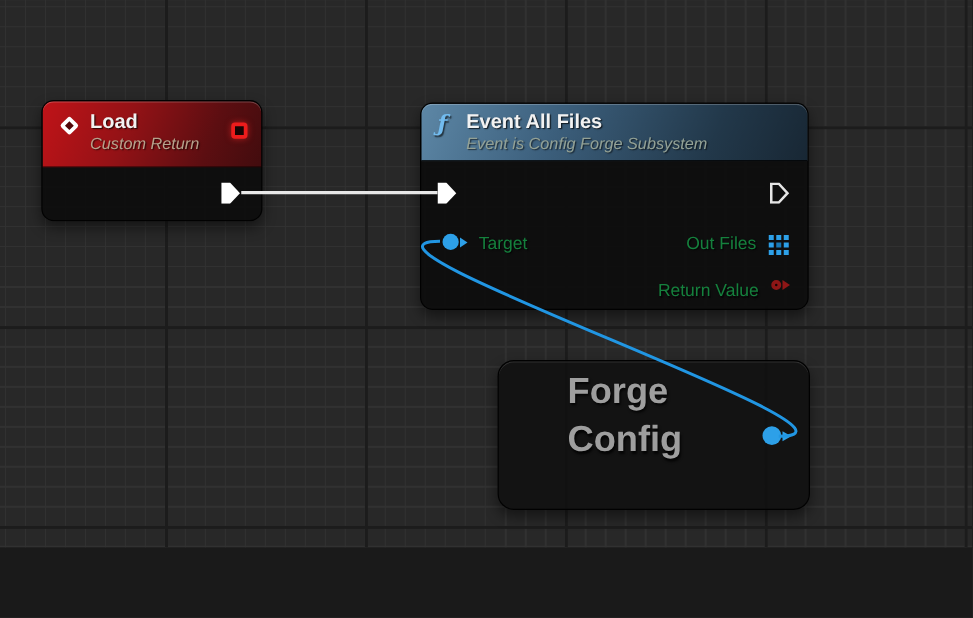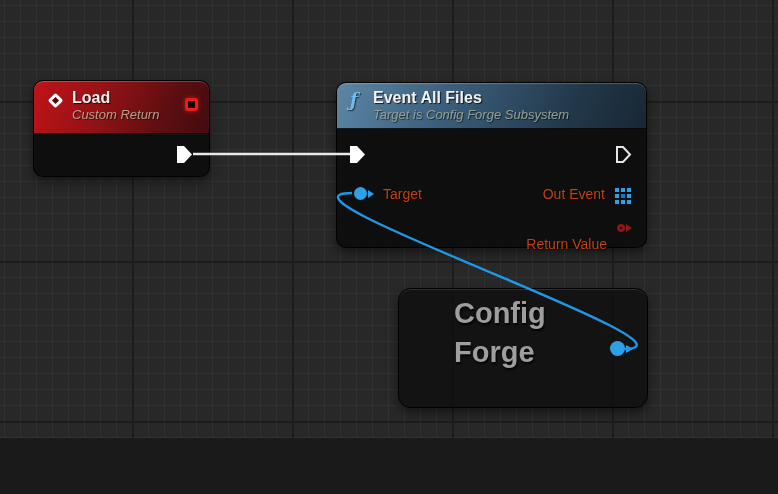--- a/index.html
+++ b/index.html
@@ -61,21 +61,21 @@
   .exec-pin svg{display:block;}
   
   .node-laf{left:336px;top:82px;width:311px;height:166px;}
   .node-laf .node-header{height:46px;padding:6px 0 0 36px;}
   .fn-icon{
     position:absolute;left:13px;top:8px;
     color:#72bbee;font-size:18px;line-height:18px;font-weight:bold;font-style:italic;
     font-family:"DejaVu Serif", serif;
     text-shadow:1px 1px 1px rgba(0,0,0,0.6);
   }
-  .pin-label{position:absolute;color:#c2410c;font-size:14px;line-height:18px;
+  .pin-label{position:absolute;color:#15803d;font-size:14px;line-height:18px;
     text-shadow:1px 1px 1px rgba(0,0,0,0.7);white-space:nowrap;}
   .pin-circle{border-radius:50%;}
   .pin-arrow{width:0;height:0;border-top:4px solid transparent;border-bottom:4px solid transparent;}
   .pin-obj-in{position:absolute;left:17px;top:104px;display:flex;align-items:center;}
   .pin-obj-in .pin-circle{width:13px;height:13px;background:#2da0e8;}
   .pin-obj-in .pin-arrow{border-left:6px solid #2da0e8;margin-left:1px;}
   .array-pin{
     position:absolute;right:15px;top:105px;
     display:grid;grid-template-columns:repeat(3,4px);grid-template-rows:repeat(3,4px);
     gap:2px;
@@ -114,60 +114,60 @@
       <svg width="16" height="17" viewBox="0 0 16 17">
           <polygon points="0,0 7,0 15,8.5 7,17 0,17" fill="#ffffff"></polygon>
         </svg>
     </div>
   </div>
 
   <div class="node node-laf">
     <div class="node-header hdr-blue">
       <span class="fn-icon">ƒ</span>
       <div class="node-title">Event All Files</div>
-      <div class="node-subtitle sub-blue">Target is Config Forge Subsystem</div>
+      <div class="node-subtitle sub-blue">Event is Config Forge Subsystem</div>
     </div>
     <div class="exec-pin" style="left:13px;top:63px;">
       <svg width="16" height="17" viewBox="0 0 16 17">
           <polygon points="0,0 7,0 15,8.5 7,17 0,17" fill="#ffffff"></polygon>
         </svg>
     </div>
     <div class="exec-pin" style="right:14px;top:63px;">
       <svg width="16" height="17" viewBox="0 0 16 17">
           <polygon points="1,1 7,1 14,8.5 7,16 1,16" fill="none" stroke="#e6e6e6" stroke-width="2"></polygon>
         </svg>
     </div>
     <div class="pin-obj-in">
       <span class="pin-circle"></span>
       <span class="pin-arrow"></span>
     </div>
     <div class="pin-label" style="left:46px;top:102px;">Target</div>
-    <div class="pin-label" style="right:41px;top:102px;">Out Event</div>
+    <div class="pin-label" style="right:41px;top:102px;">Out Files</div>
     <div class="array-pin">
       <span></span>
         <span></span>
         <span></span>
       <span></span>
         <span class="mid"></span>
         <span></span>
       <span></span>
         <span></span>
         <span></span>
     </div>
-    <div class="pin-label" style="right:39px;top:152px;">Return Value</div>
+    <div class="pin-label" style="right:39px;top:140px;">Return Value</div>
     <div class="ret-pin">
       <span class="pin-circle"></span>
       <span class="pin-arrow"></span>
     </div>
   </div>
 
   <div class="node node-cfs">
     <div class="cfs-title">
+      <div>Forge</div>
       <div>Config</div>
-      <div>Forge</div>
     </div>
     <div class="pin-obj-out">
       <span class="pin-circle"></span>
       <span class="pin-arrow"></span>
     </div>
   </div>
 
   <svg class="wires" width="778" height="494" viewBox="0 0 778 494">
     <path d="M193 154 L350 154" stroke="#e8e8e8" stroke-width="2.6" fill="none"></path>
     <path d="M352 193 C 252 193, 722 349, 623 349" stroke="#2196e3" stroke-width="2.4" fill="none"></path>

